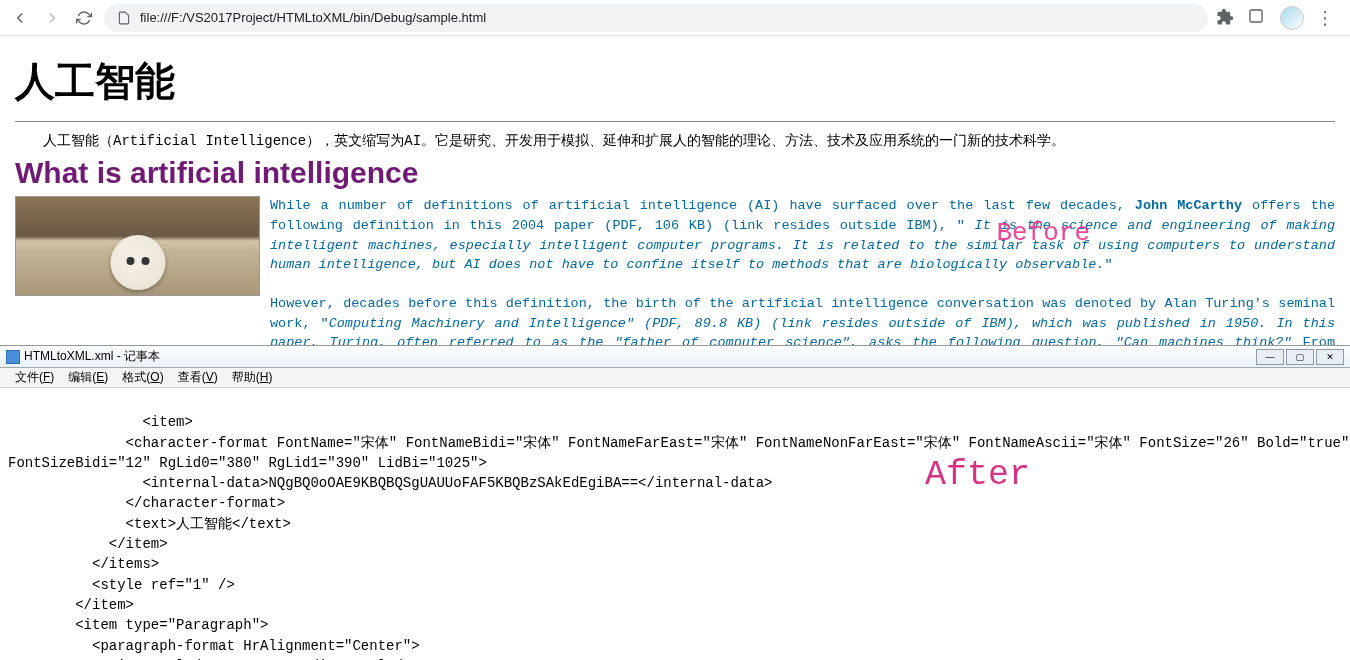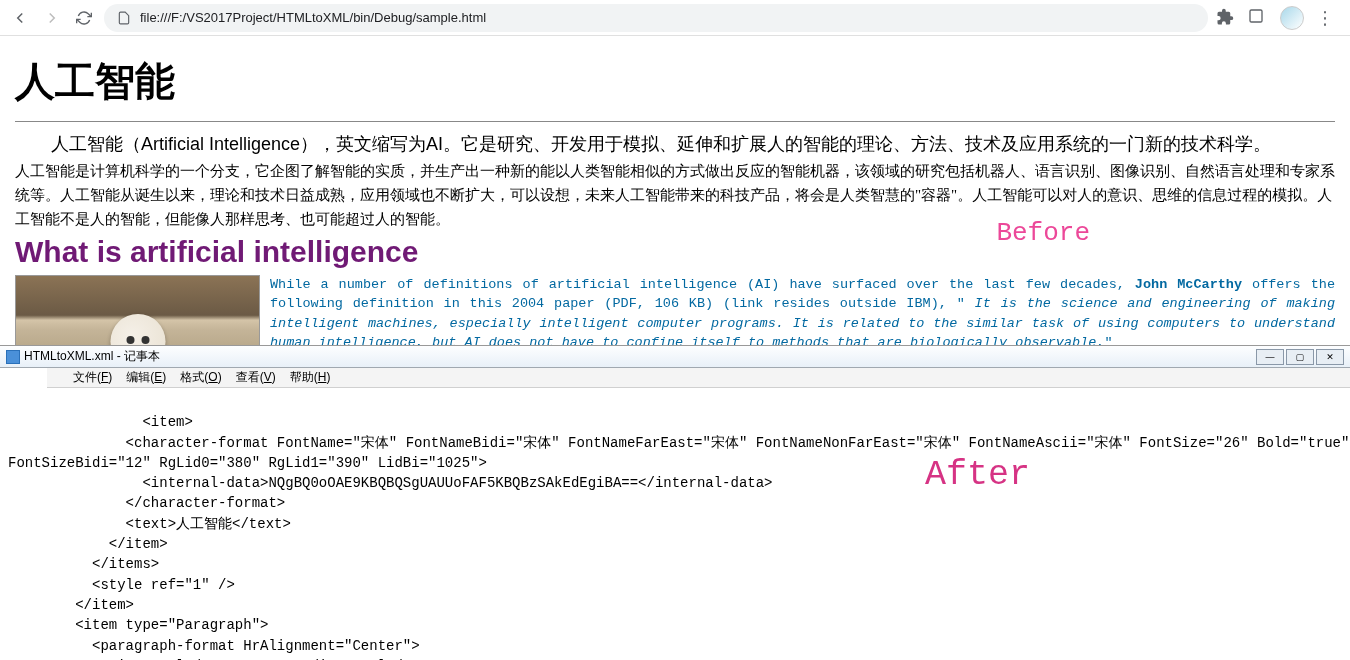--- a/index.html
+++ b/index.html
@@ -11,39 +11,39 @@
 .url-bar { flex: 1; height: 28px; background: #f1f3f4; border-radius: 14px; display: flex; align-items: center; padding: 8px 12px; gap: 8px; font-size: 13px; color: #202124; }
 .url-icon { width: 16px; height: 16px; display: flex; align-items: center; justify-content: center; color: #5f6368; }
 .browser-right { display: flex; align-items: center; gap: 12px; padding-right: 8px; }
 .ext-icon { width: 20px; height: 20px; color: #5f6368; }
 .avatar { width: 24px; height: 24px; border-radius: 50%; background: linear-gradient(135deg,#a8d8ea,#fff); border: 1px solid #ccc; }
 .dots { color: #5f6368; font-size: 18px; }
 
 .content { padding: 10px 15px; position: relative; }
 .h1 { font-family: "SimSun","宋体",serif; font-size: 40px; font-weight: bold; margin: 8px 0 12px 0; }
 hr { border: none; border-top: 1px solid #888; margin-bottom: 8px; }
-.cn-para { font-family: Liberation Sans, sans-serif; font-size: 18px; line-height: 1.6; text-indent: 2em; }
+.cn-para { font-family: Liberation Mono, monospace; font-size: 14px; line-height: 1.6; text-indent: 2em; }
 .cn-para2 { font-family: "SimSun","宋体",serif; font-size: 15px; line-height: 1.6; }
 .h2 { font-family: Arial,sans-serif; font-size: 30px; font-weight: bold; color: #701a75; margin: 4px 0 6px 0; }
 .article { display: flex; gap: 10px; align-items: flex-start; }
 .thumb { width: 245px; height: 100px; flex-shrink: 0; background: linear-gradient(to bottom,#8b7355 0%,#6b5a45 40%,#d4c4a8 45%,#c4b498 55%,#a89878 100%); position: relative; border: 1px solid #999; }
 .doll { position: absolute; bottom: 5px; left: 50%; transform: translateX(-50%); width: 55px; height: 55px; background: radial-gradient(circle at 40% 40%,#f5f0e8,#e8e0d0); border-radius: 50%; box-shadow: 0 2px 4px rgba(0,0,0,0.3); }
 .doll::before, .doll::after { content:''; position:absolute; width:8px; height:8px; background:#333; border-radius:50%; top:22px; }
 .doll::before { left:16px; } .doll::after { right:16px; }
 .art-text { font-family: Liberation Mono, monospace; font-size: 13.5px; line-height: 1.45; text-align: justify; color: #0369a1; }
 .art-text em { font-style: italic; }
 .art-text strong { font-weight: bold; }
 .before-label { position: absolute; right: 260px; top: 182px; font-family: "Courier New",monospace; font-size: 26px; color: #ec4899; }
 
 .notepad { position: absolute; left: 0; top: 345px; width: 1350px; height: 240px; background: #fff; border-top: 1px solid #999; }
 .np-title { height: 22px; background: linear-gradient(to bottom,#fdfeff,#e8f0f8); border-bottom: 1px solid #a0a8b0; display: flex; align-items: center; padding: 0 6px; font-size: 12px; }
 .np-title-icon { width: 14px; height: 14px; background: #4a90d9; margin-right: 4px; border: 1px solid #2a70b9; }
 .np-win-btns { margin-left: auto; display: flex; gap: 2px; }
 .np-win-btn { width: 28px; height: 16px; border: 1px solid #8a98a8; background: #e8eef4; font-size: 9px; display: flex; align-items: center; justify-content: center; }
-.np-menu { height: 20px; background: #f4f4f4; border-bottom: 1px solid #d0d0d0; display: flex; align-items: center; padding: 0 20px; gap: 2px; font-size: 12px; font-family: "Microsoft YaHei",sans-serif; margin-left: 47px; }
+.np-menu { height: 20px; background: #f4f4f4; border-bottom: 1px solid #d0d0d0; display: flex; align-items: center; padding: 0 9px; gap: 2px; font-size: 12px; font-family: "Microsoft YaHei",sans-serif; }
 .np-menu span { padding: 2px 6px; }
 .np-menu span u { text-decoration: underline; }
 .np-body { padding: 4px 8px; font-family: "SimSun","宋体","Courier New",monospace; font-size: 14px; line-height: 1.45; white-space: pre; color: #000; overflow: hidden; position: relative; }
 .after-label { position: absolute; right: 320px; top: 62px; font-family: "Courier New",monospace; font-size: 35px; color: #d63384; }
 </style>
 </head>
 <body>
 
 <div class="browser-bar">
   <div class="nav-btn">
@@ -79,21 +79,20 @@
         </svg></span>
     <div class="avatar"></div>
     <span class="dots">⋮</span>
   </div>
 </div>
 
 <div class="content">
   <div class="h1">人工智能</div>
   <hr>
   <div class="cn-para">人工智能（Artificial Intelligence），英文缩写为AI。它是研究、开发用于模拟、延伸和扩展人的智能的理论、方法、技术及应用系统的一门新的技术科学。</div>
-  <div class="cn-para2">人工智能是计算机科学的一个分支，它企图了解智能的实质，并生产出一种新的能以人类智能相似的方式做出反应的智能机器，该领域的研究包括机器人、语言识别、图像识别、自然语言处理和专家系统等。人工智能从诞生以来，理论和技术日益成熟，应用领域也不断扩大，可以设想，未来人工智能带来的科技产品，将会是人类智慧的"容器"。人工智能可以对人的意识、思维的信息过程的模拟。人工智能不是人的智能，但能像人那样思考、也可能超过人的智能。</div>
   <div class="h2">What is artificial intelligence</div>
   <div class="article">
     <div class="thumb">
         <div class="doll"></div>
       </div>
     <div class="art-text">
       <span>While a number of definitions of artificial intelligence (AI) have surfaced over the last few decades, </span><strong>John McCarthy</strong><span> offers the following definition in this 2004 paper (PDF, 106 KB) (link resides outside IBM), " </span><em>It is the science and engineering of making intelligent machines, especially intelligent computer programs. It is related to the similar task of using computers to understand human intelligence, but AI does not have to confine itself to methods that are biologically observable.</em><span>"</span>
       <br><br>
       <span>However, decades before this definition, the birth of the artificial intelligence conversation was denoted by Alan Turing's seminal work, "</span><em>Computing Machinery and Intelligence" (PDF, 89.8 KB) (link resides outside of IBM), which was published in 1950. In this paper, Turing, often referred to as the "father of computer science", asks the following question, "Can machines think?"</em><span>  From there, he offers a test, now famously known as the "Turing Test", where a human interrogator would try to distinguish</span>
     </div>

